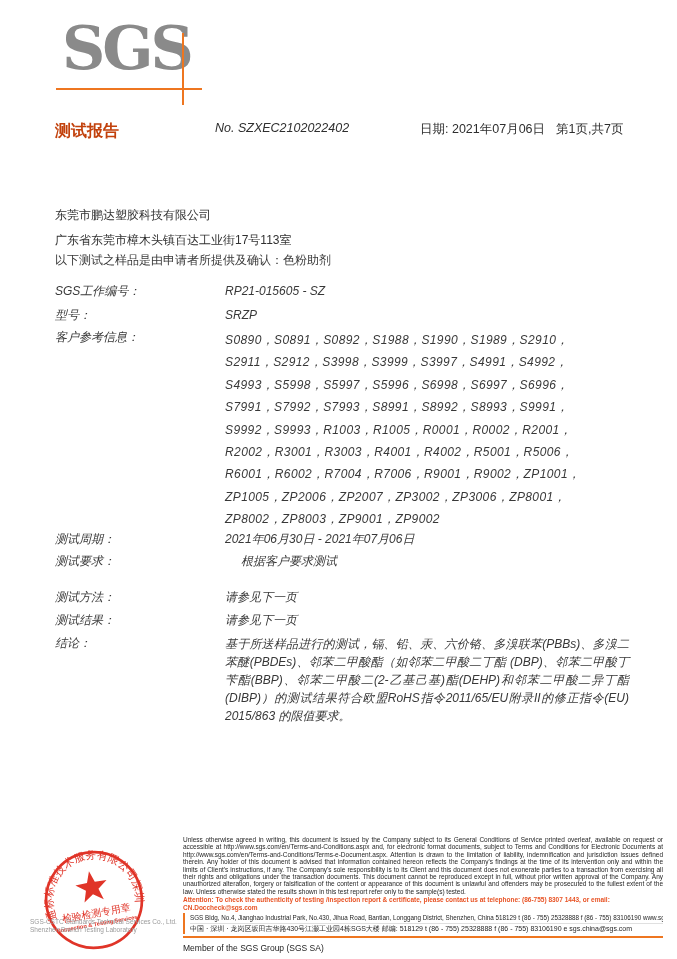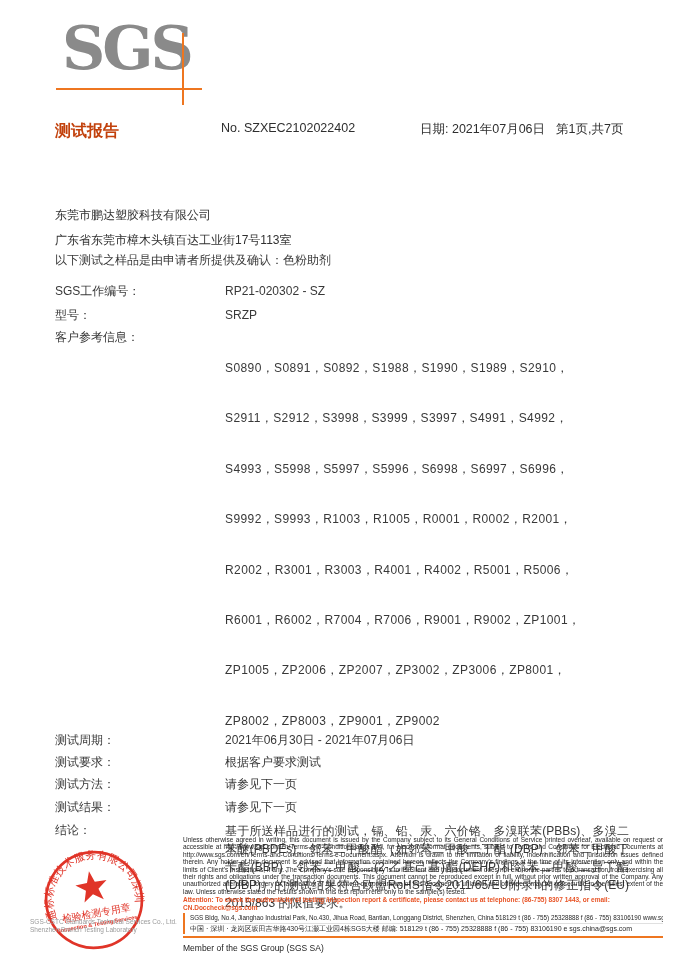--- a/index.html
+++ b/index.html
@@ -13,36 +13,36 @@
     position:absolute; left:62px; top:18px;
     font-family:"DejaVu Serif","Liberation Serif",serif;
     font-weight:bold; font-size:60px; line-height:60px;
     color:#8a8a8a; letter-spacing:-3px;
   }
   .logo-hline { position:absolute; left:56px; top:88px; width:146px; height:2px; background:#ee7620; }
   .logo-vline { position:absolute; left:182px; top:33px; width:2px; height:72px; background:#ee7620; }
   
   .hdr { position:absolute; top:121px; font-size:12.5px; color:#2e2e2e; white-space:nowrap; }
   .hdr-title { left:55px; font-size:16px; font-weight:bold; color:#c2410c; }
-  .hdr-no   { left:221px; }
+  .hdr-no   { left:215px;font-style:italic; }
   .hdr-date { left:420px; }
   .hdr-page { left:556px; }
   
   .applicant { position:absolute; left:55px; top:167px; font-size:12px; line-height:25px; color:#303030;margin-top:36px; }
   
   .main { position:absolute; left:55px; top:252px; width:574px; font-size:12px; color:#383838; }
   .intro { margin-bottom:15px; line-height:16px; }
-  .row { display:flex; line-height:16px; }
+  .row { display:flex; line-height:16px;font-style:italic; }
   .row .lbl { width:170px; flex:none; }
   .row .val { flex:1; }
   .mb9 { margin-bottom:8px; }
   .mb7 { margin-bottom:6px;align-items:center; }
-  .mb4 { margin-bottom:6px; }
+  .mb4 { margin-bottom:20px;gap:16px; }
   .mb8 { margin-bottom:7px; }
-  .ref-line { line-height:22.4px; letter-spacing:0.4px;margin-top:28px; }
+  .ref-line { line-height:22.4px; letter-spacing:0.4px; }
   .conclusion-text { line-height:18px; text-align:justify; }
   
   .footer { position:absolute; left:30px; top:836px; width:633px; display:flex; }
   .footer-left { width:153px; flex:none; position:relative; height:120px; }
   .stamp { position:absolute; left:12px; top:12px; transform:rotate(-10deg); }
   .stamp-company { position:absolute; left:0px; top:82px; font-size:6.5px; line-height:8px; color:#9a9a9a; white-space:nowrap; }
   .footer-right { flex:1; min-width:0; }
   .disclaimer { font-size:6.5px; line-height:7.4px; text-align:justify; color:#1f1f1f; margin:0; }
   .attention { font-size:6.5px; line-height:7.4px; color:#e85325; font-weight:bold; margin-top:1px; }
   .addresses { margin-top:2px; border-left:2px solid #ee7620; padding-left:5px; }
@@ -69,34 +69,35 @@
   <div class="applicant">
     <div>东莞市鹏达塑胶科技有限公司</div>
     <div>广东省东莞市樟木头镇百达工业街17号113室</div>
   </div>
 
   <div class="main">
     <div class="intro">以下测试之样品是由申请者所提供及确认：色粉助剂</div>
 
     <div class="row mb9">
       <div class="lbl">SGS工作编号：</div>
-      <div class="val">RP21-020302 - SZ</div>
+      <div class="val">RP21-015605 - SZ</div>
     </div>
 
     <div class="row mb7">
       <div class="lbl">型号：</div>
       <div class="val">SRZP</div>
     </div>
 
     <div class="row">
       <div class="lbl">客户参考信息：</div>
       <div class="val">
         <div class="ref-line">S0890，S0891，S0892，S1988，S1990，S1989，S2910，</div>
         <div class="ref-line">S2911，S2912，S3998，S3999，S3997，S4991，S4992，</div>
         <div class="ref-line">S4993，S5998，S5997，S5996，S6998，S6997，S6996，</div>
+        <div class="ref-line">S7991，S7992，S7993，S8991，S8992，S8993，S9991，</div>
         <div class="ref-line">S9992，S9993，R1003，R1005，R0001，R0002，R2001，</div>
         <div class="ref-line">R2002，R3001，R3003，R4001，R4002，R5001，R5006，</div>
         <div class="ref-line">R6001，R6002，R7004，R7006，R9001，R9002，ZP1001，</div>
         <div class="ref-line">ZP1005，ZP2006，ZP2007，ZP3002，ZP3006，ZP8001，</div>
         <div class="ref-line">ZP8002，ZP8003，ZP9001，ZP9002</div>
       </div>
     </div>
 
 
     <div class="row mb7">

